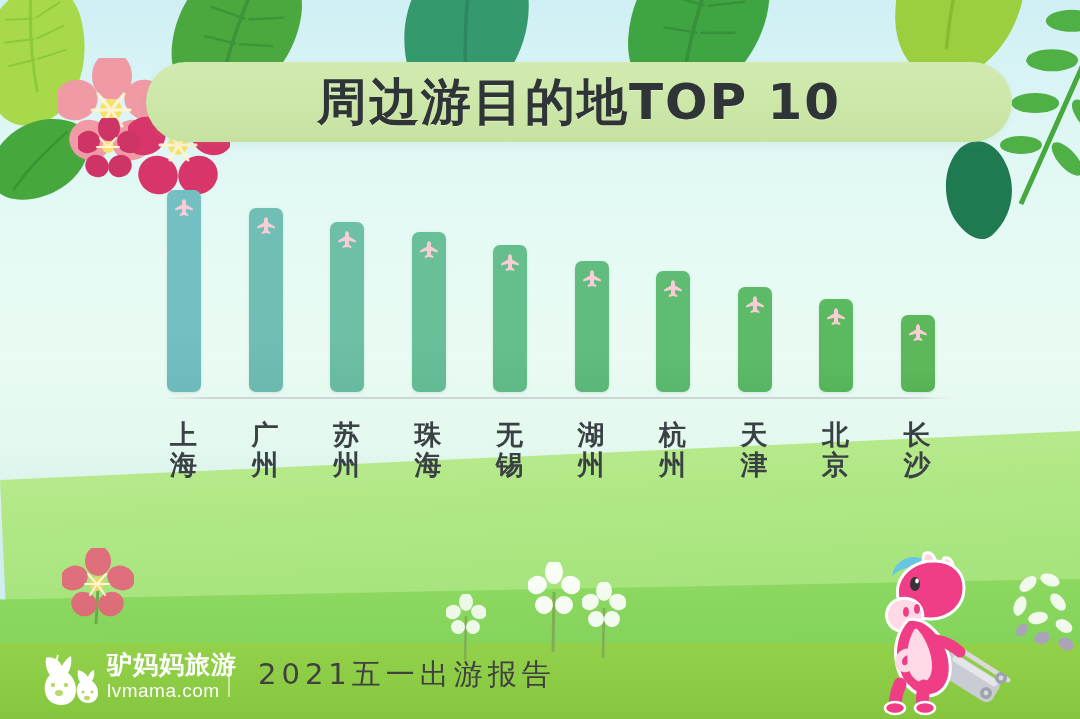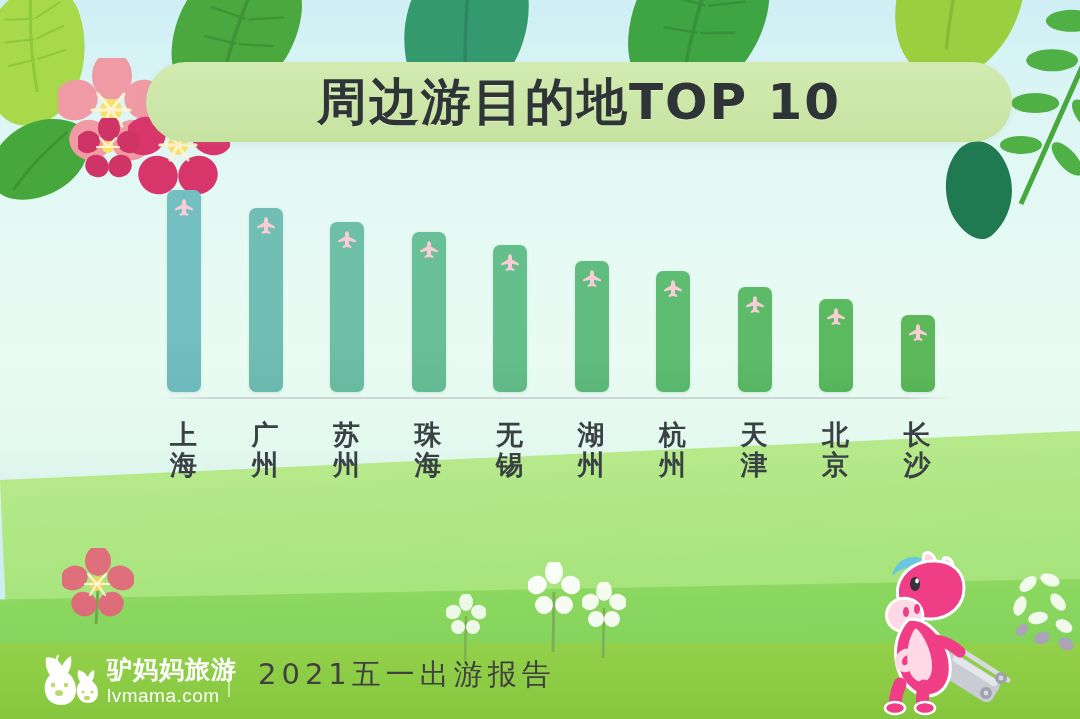--- a/index.html
+++ b/index.html
@@ -72,21 +72,21 @@
   .cat-label{
     position:absolute;width:60px;text-align:center;
     font-size:27px;font-weight:bold;line-height:1.12;color:#3a4145;
     font-family:"DejaVu Sans","Liberation Sans",sans-serif;
     letter-spacing:1px;
   }
   .cat-label span{display:block;}
 
   
   .brand{
-    position:absolute;left:34px;bottom:9px;display:flex;align-items:center;gap:9px;
+    position:absolute;left:34px;bottom:9px;display:flex;align-items:flex-start;gap:9px;
   }
   .brand-mark{width:64px;height:58px;}
   .brand-mark svg{display:block;}
   .brand-words{display:flex;flex-direction:column;line-height:1;}
   .brand-cn{font-size:25px;font-weight:bold;color:#ffffff;letter-spacing:1px;
             font-family:"DejaVu Sans","Liberation Sans",sans-serif;}
   .brand-en{font-size:19px;color:#ffffff;letter-spacing:.5px;margin-top:4px;
             font-family:"Liberation Sans",sans-serif;}
   .divider{
     position:absolute;left:228px;bottom:22px;width:2px;height:36px;

